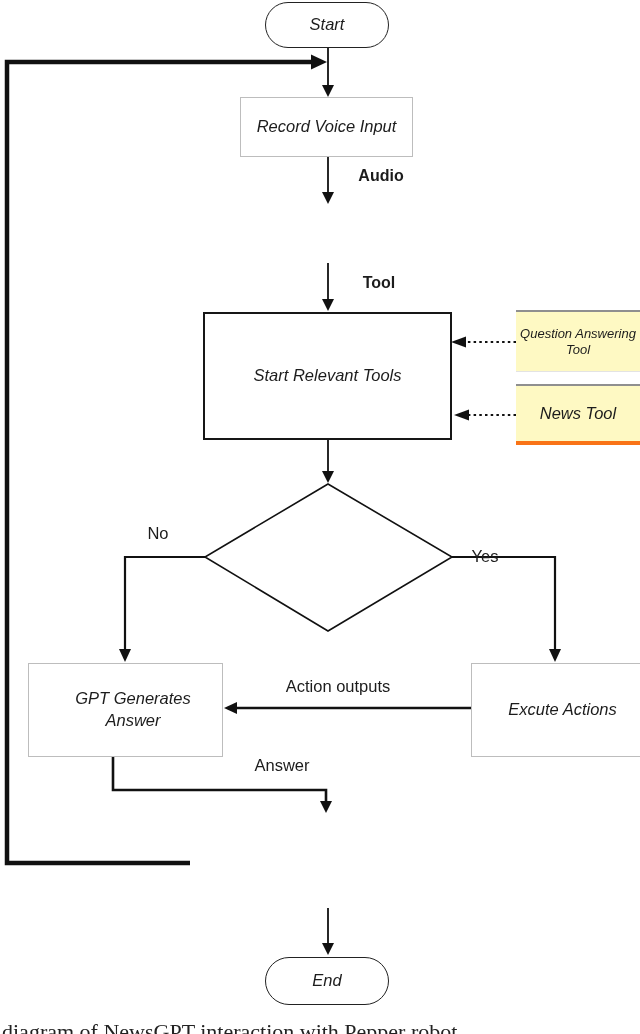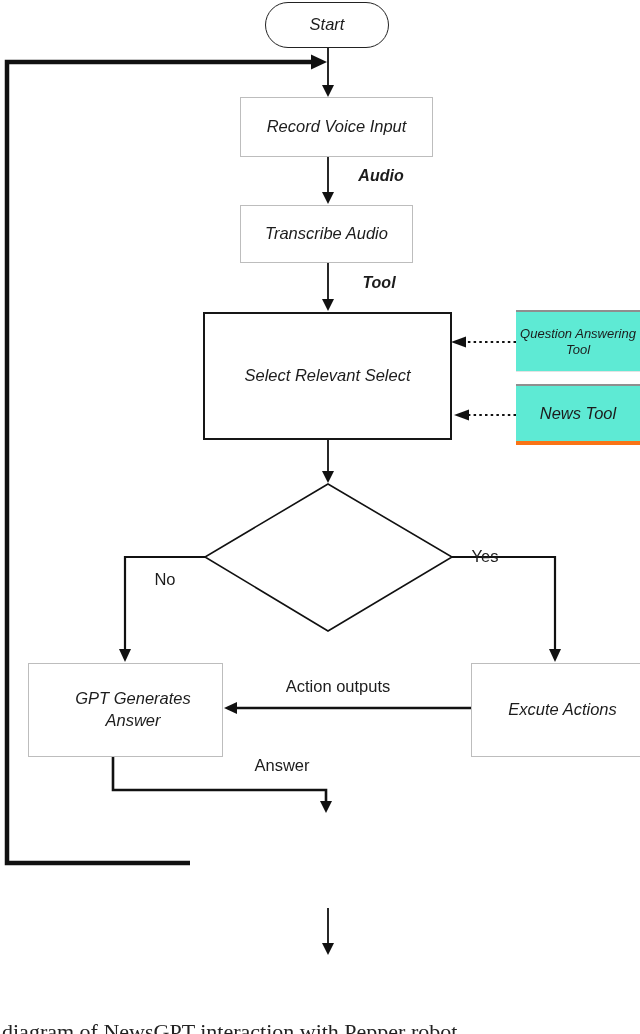--- a/index.html
+++ b/index.html
@@ -9,31 +9,31 @@
   }
   #wires{position:absolute; left:0; top:0; z-index:1;}
   .node{
     position:absolute; z-index:2; background:#ffffff;
     display:flex; align-items:center; justify-content:center; text-align:center;
     font-size:16.5px; line-height:1.32; white-space:pre-line; box-sizing:border-box;font-style:italic;
   }
   .terminal{border:1.6px solid #222222; border-radius:24px;}
   .process{border:1px solid #bdbdbd;}
   .process-strong{border:2px solid #161616;}
-  .tool{border-top:2px solid #8f8f8f; background:#5eead4;}
+  .tool{border-top:2px solid #8f8f8f; background:#fef9c3;}
   .qa{border-bottom:1px solid #e3e3e3; font-size:13px; line-height:1.2;}
   .news{border-bottom:4px solid #f97316;}
   .diamond-label{
     position:absolute; z-index:3; background:transparent;
     display:flex; align-items:center; justify-content:center; font-size:16.5px;
   }
   .edge-label{
     position:absolute; z-index:3; text-align:center; font-size:16.5px; background:transparent;
   }
-  .edge-label.bold{font-weight:bold; font-size:16px;font-style:italic;}
+  .edge-label.bold{font-weight:bold; font-size:16px;}
   #caption{
     position:absolute; z-index:2; left:2px; top:1019px; width:680px;
     font-family:"Liberation Serif", "DejaVu Serif", serif; font-size:22px;
     color:#222; white-space:nowrap;
   }
 </style>
 </head>
 <body>
 
 <div id="stage">
@@ -80,30 +80,27 @@
       <polygon points="469,409.5 469,420.5 454,415"></polygon>
     </g>
 
     <polygon points="328,484 452,557 328,631 205,557" fill="#ffffff" stroke="#111111" stroke-width="1.6"></polygon>
   </svg>
 
   <div class="node terminal" style="left:265px; top:2px; width:124px; height:46px;">
     <span>Start</span>
   </div>
 
-  <div class="node process" style="left:240px; top:97px; width:193px; height:60px;">
+  <div class="node process" style="left:240px; top:97px; width:173px; height:60px;">
     <span>Record Voice Input</span>
   </div>
 
-  <div class="node process" style="left:240px; top:205px; width:173px; height:58px;">
-    <span>Transcribe Audio</span>
-  </div>
 
   <div class="node process-strong" style="left:203px; top:312px; width:249px; height:128px;">
-    <span>Select Relevant Select</span>
+    <span>Start Relevant Tools</span>
   </div>
 
   <div class="node tool qa" style="left:516px; top:310px; width:124px; height:62px;">
     <span>Question Answering Tool</span>
   </div>
 
   <div class="node tool news" style="left:516px; top:384px; width:124px; height:61px;">
     <span>News Tool</span>
   </div>
 
@@ -111,23 +108,26 @@
   <div class="node process" style="left:28px; top:663px; width:195px; height:94px;padding-left:15px;">
     <span>GPT Generates
 Answer</span>
   </div>
 
   <div class="node process" style="left:471px; top:663px; width:183px; height:94px;">
     <span>Excute Actions</span>
   </div>
 
 
+  <div class="node terminal" style="left:265px; top:957px; width:124px; height:48px;">
+    <span>End</span>
+  </div>
 
   <div class="edge-label bold" style="left:350px; top:167px; width:62px;">Audio</div>
   <div class="edge-label bold" style="left:352px; top:274px; width:54px;">Tool</div>
-  <div class="edge-label" style="left:142px; top:524px; width:46px;margin-top:46px;">No</div>
+  <div class="edge-label" style="left:135px; top:524px; width:46px;">No</div>
   <div class="edge-label" style="left:462px; top:547px; width:46px;">Yes</div>
   <div class="edge-label" style="left:270px; top:677px; width:136px;">Action outputs</div>
   <div class="edge-label" style="left:247px; top:756px; width:70px;">Answer</div>
 
   <div id="caption">diagram of NewsGPT interaction with Pepper robot</div>
 
 </div>
 
 </body></html>

